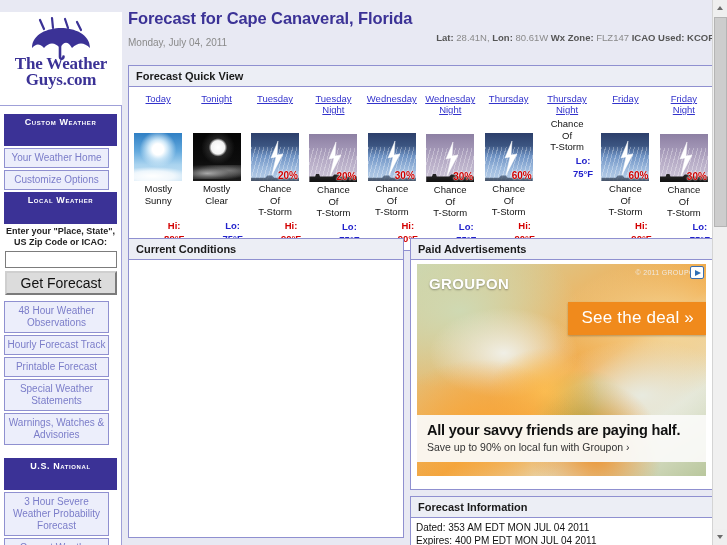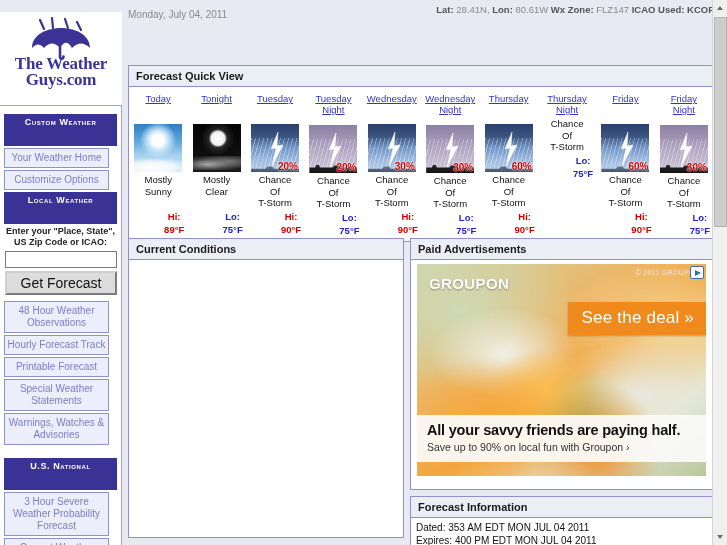--- a/index.html
+++ b/index.html
@@ -172,21 +172,21 @@
     font-size: 9.5px;
     color: #3333cc;
     text-decoration: underline;
     line-height: 11px;
     padding: 4px 0 3px 0;
     min-height: 28px;
     cursor: pointer;
   }
   .qv-icon {
     width: 48px; height: 48px;
-    margin: 7px auto 2px auto;
+    margin: 16px auto 2px auto;
     position: relative;
     overflow: hidden;
     border: 0;
   }
   .pct {
     position: absolute;
     right: 1px; bottom: 0px;
     font-size: 10px;
     font-weight: bold;
     color: #cc0000;
@@ -437,20 +437,21 @@
     <div class="side-btn">Special Weather Statements</div>
     <div class="side-btn">Warnings, Watches &amp; Advisories</div>
 
     <div class="side-head" style="margin-top:13px;">U.S. National</div>
     <div class="side-btn">3 Hour Severe Weather Probability Forecast</div>
     <div class="side-btn">Current Weather Maps</div>
   </div>
 
   <div id="content">
 
+    <div class="page-title">Forecast for Cape Canaveral, Florida</div>
 
     <div class="subline">
       <span class="date">Monday, July 04, 2011</span>
       <span class="meta">
         <b>Lat:</b>
         <span>28.41N,</span>
         <b>Lon:</b>
         <span>80.61W</span>
         <b>Wx Zone:</b>
         <span>FLZ147</span>

